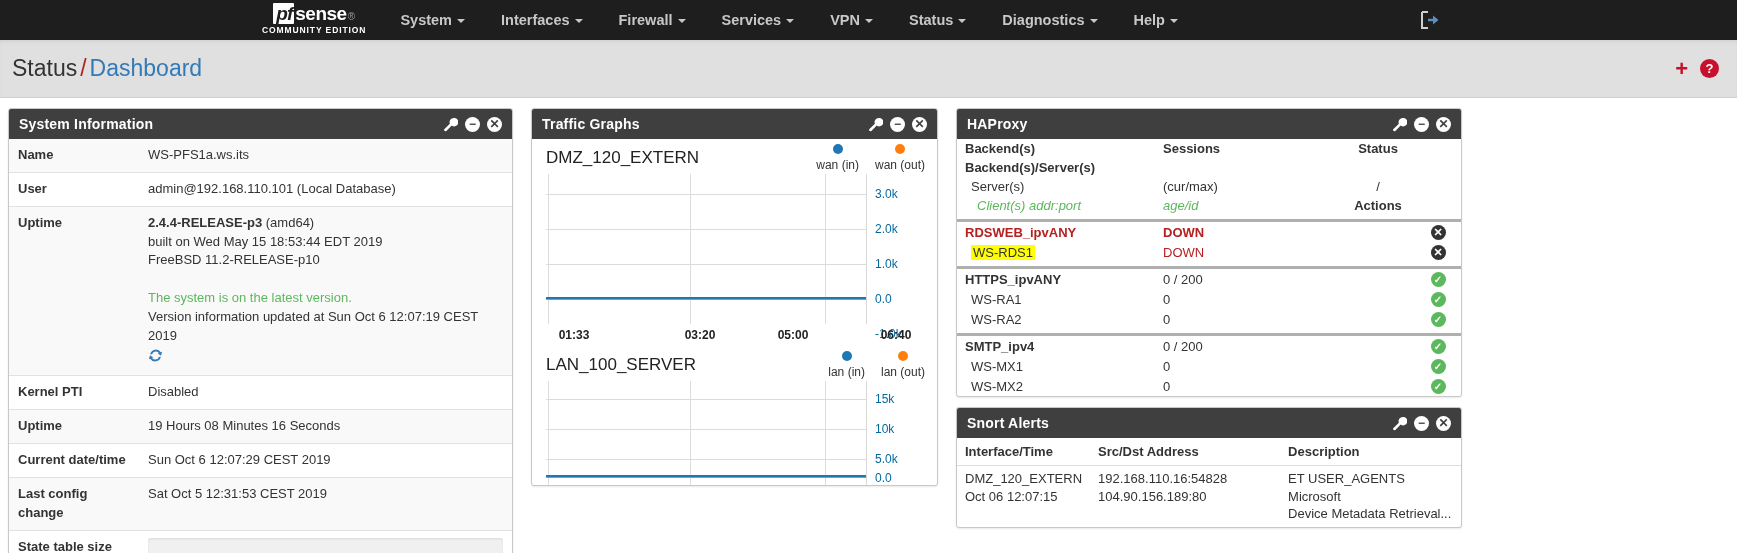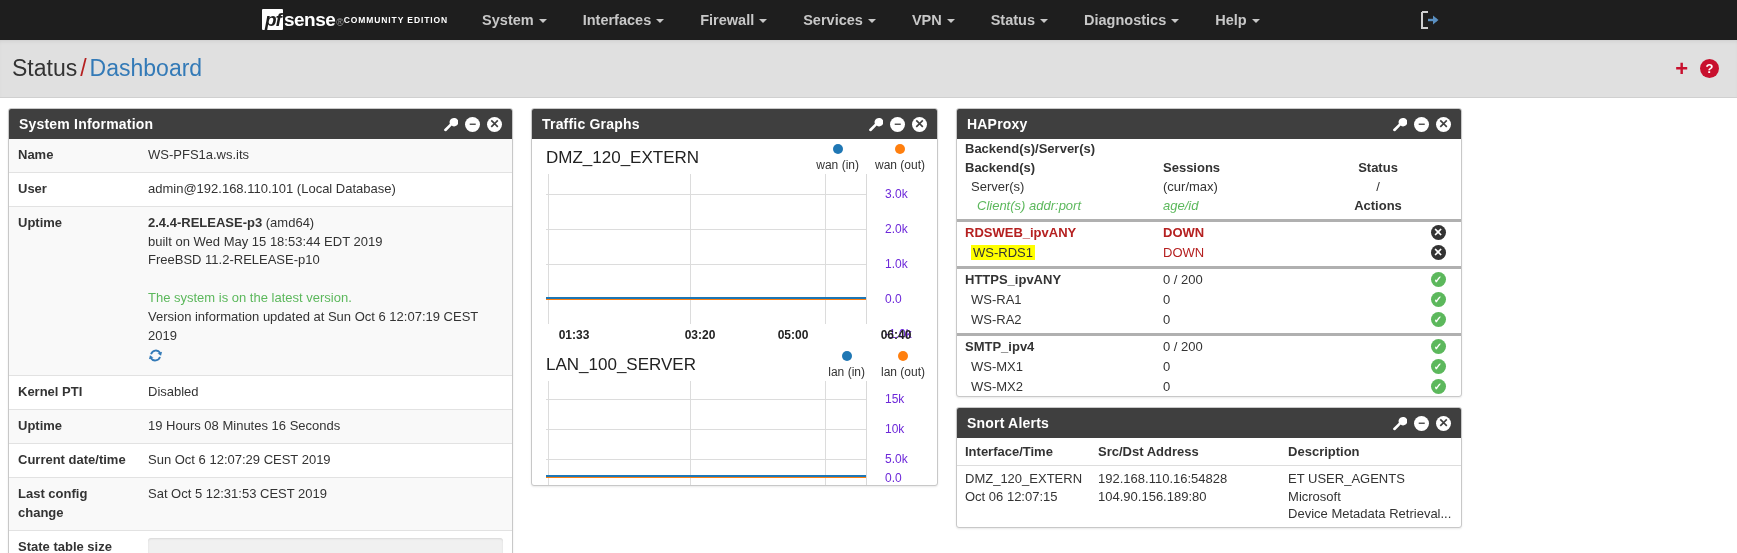--- a/index.html
+++ b/index.html
@@ -16,21 +16,21 @@
   .navbar {
     height: 40px;
     background: #1e1e1e;
     display: flex;
     align-items: center;
     position: relative;
   }
   .brand {
     margin-left: 262px;
     display: flex;
-    flex-direction: row;
+    flex-direction: column;
     align-items: center;
     justify-content: center;
     padding-bottom: 2px;
   }
   .brand-logo {
     display: flex;
     align-items: center;
     line-height: 1;
   }
   .brand-pf {
@@ -208,21 +208,21 @@
   }
   .plot-area-2 { bottom: 0; }
   .gl-h, .gl-v { position: absolute; background: #dcdcdc; }
   .gl-h { left: 0; right: 0; height: 1px; }
   .gl-v { top: 0; bottom: 0; width: 1px; }
   .yaxis {
     position: absolute; right: 0; top: 0; bottom: 22px; width: 60px;
   }
   .yaxis-2 { bottom: 0; }
   .ylab {
-    position: absolute; left: 16px; font-size: 12px; color: #6d28d9;
+    position: absolute; left: 6px; font-size: 12px; color: #0369a1;
     transform: translateY(-50%); white-space: nowrap;
   }
   .xaxis {
     position: absolute; left: 0; right: 62px; bottom: 0; height: 20px;
   }
   .xlab {
     position: absolute; font-size: 12px; color: #222; font-weight: bold;
     transform: translateX(-50%); top: 2px; white-space: nowrap;
   }
   .series-line { position: absolute; left: 0; right: 0; height: 2px; }
@@ -491,29 +491,29 @@
               </svg>
           </span>
           <span class="tool tool-circ">−</span>
           <span class="tool tool-circ">✕</span>
         </span>
       </div>
       <div class="hap-body">
         <table class="hap">
           <tbody>
               <tr class="hap-hdr">
-            <td class="c-name">Backend(s)/Server(s)</td>
-            <td class="c-sess"></td>
-            <td class="c-stat"></td>
-            <td class="act-cell"></td>
-          </tr>
-          <tr class="hap-hdr">
             <td class="c-name">Backend(s)</td>
             <td class="c-sess">Sessions</td>
             <td class="c-stat hap-colhdr-right" colspan="2">Status</td>
+          </tr>
+          <tr class="hap-hdr">
+            <td class="c-name">Backend(s)/Server(s)</td>
+            <td class="c-sess"></td>
+            <td class="c-stat"></td>
+            <td class="act-cell"></td>
           </tr>
           <tr class="hap-sub">
             <td class="c-name" style="padding-left:14px">Server(s)</td>
             <td class="c-sess">(cur/max)</td>
             <td class="c-stat hap-colhdr-right" colspan="2">/</td>
           </tr>
           <tr class="hap-cli">
             <td class="c-name" style="padding-left:20px">Client(s) addr:port</td>
             <td class="c-sess">age/id</td>
             <td class="c-stat hap-colhdr-right" colspan="2" style="font-weight:bold;color:#333;font-style:normal">Actions</td>

